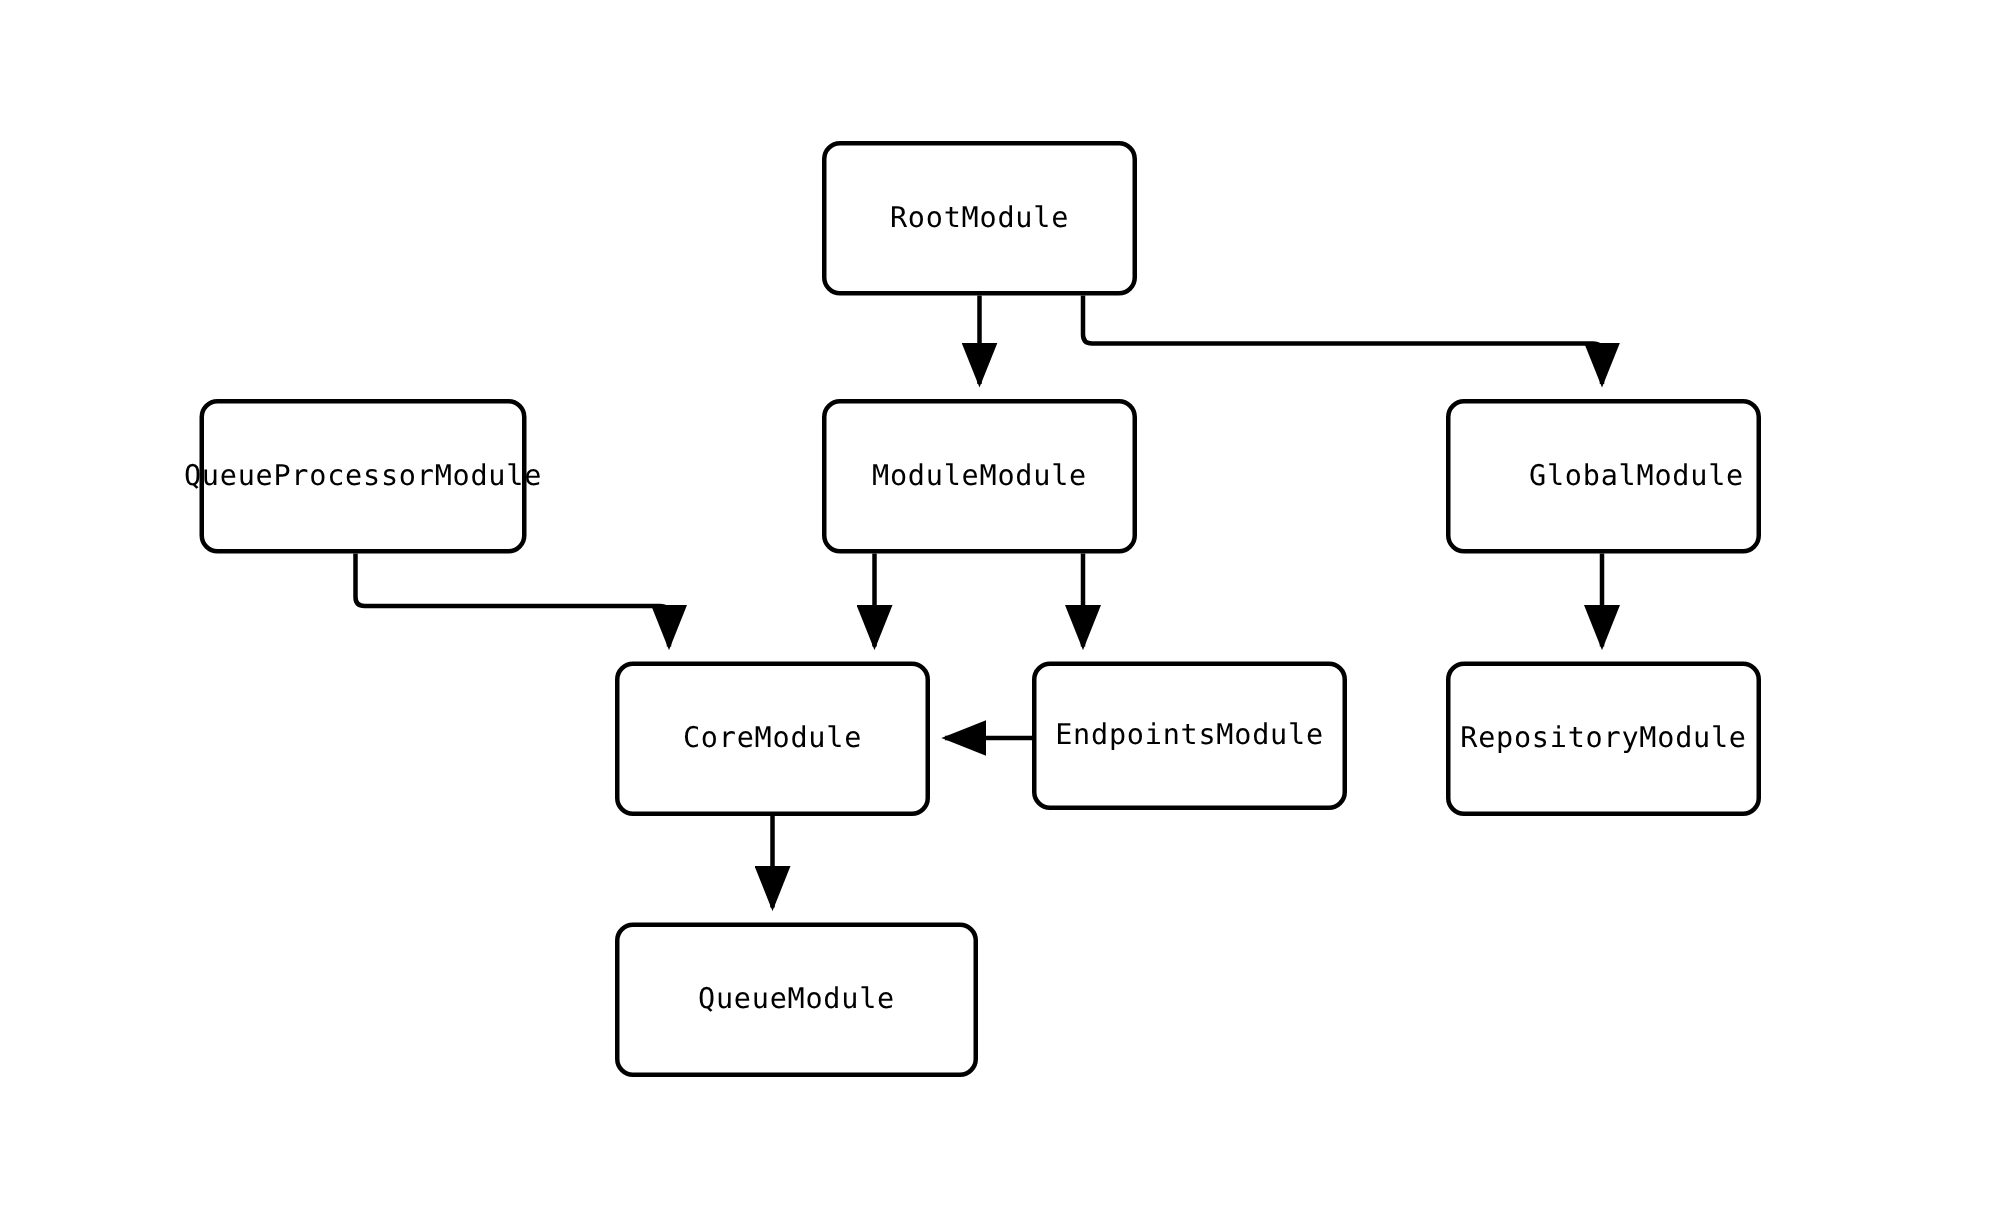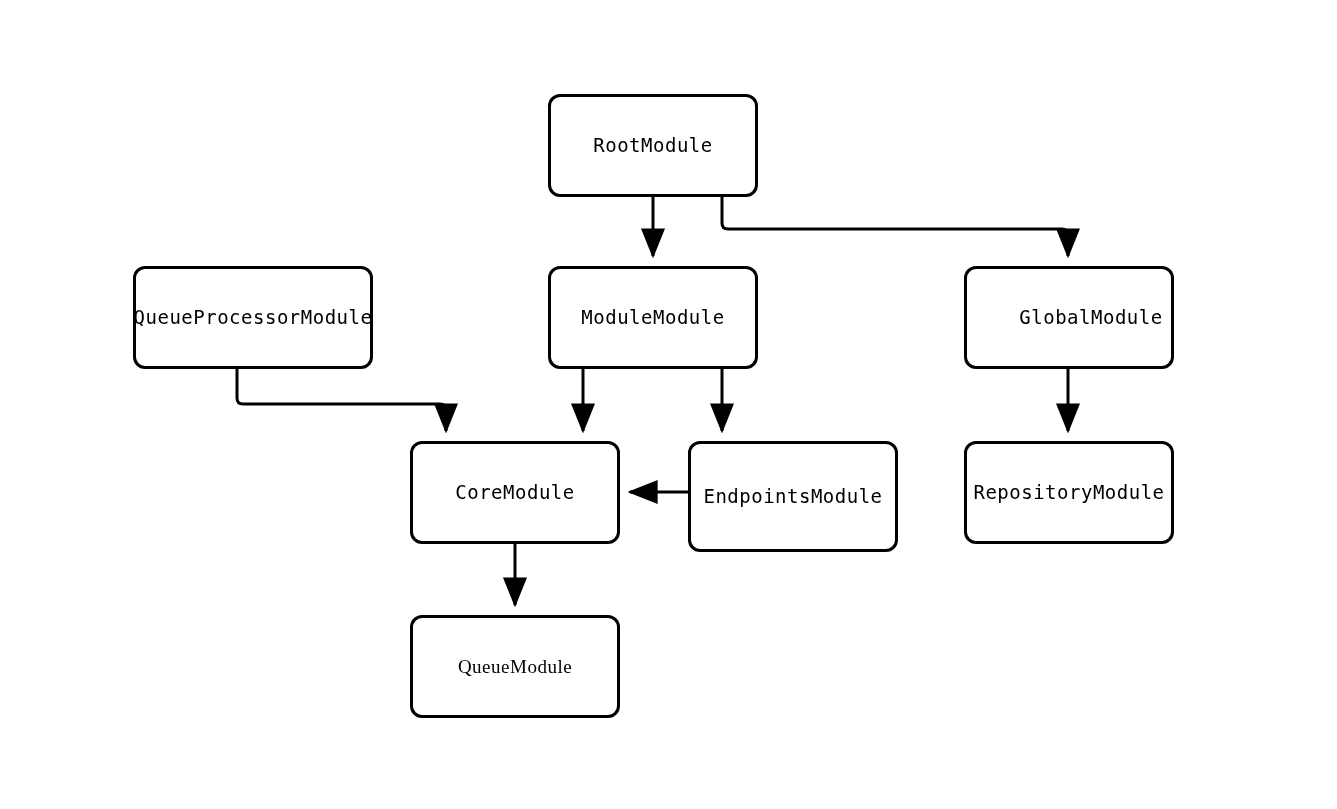--- a/index.html
+++ b/index.html
@@ -74,48 +74,48 @@
     <path d="M 1068,369 L 1068,431" fill="none" stroke="#000000" stroke-width="3" marker-end="url(#arrowhead)"></path>
 
     <path d="M 515,544 L 515,605" fill="none" stroke="#000000" stroke-width="3" marker-end="url(#arrowhead)"></path>
   </svg>
 
   <div class="node" style="left:548px; top:94px; width:210px; height:103px;">
     <span class="node-line">Root</span>
     <span class="node-line">Module</span>
   </div>
 
-  <div class="node" style="left:133px; top:266px; width:240px; height:103px;">
+  <div class="node" style="left:133px; top:266px; width:218px; height:103px;">
     <span class="node-line">QueueProcessor</span>
     <span class="node-line">Module</span>
   </div>
 
   <div class="node" style="left:548px; top:266px; width:210px; height:103px;">
     <span class="node-line">Module</span>
     <span class="node-line">Module</span>
   </div>
 
   <div class="node" style="left:964px; top:266px; width:210px; height:103px;padding-left:44px;">
     <span class="node-line">Global</span>
     <span class="node-line">Module</span>
   </div>
 
   <div class="node" style="left:410px; top:441px; width:210px; height:103px;">
     <span class="node-line">Core</span>
     <span class="node-line">Module</span>
   </div>
 
-  <div class="node" style="left:688px; top:441px; width:210px; height:111px;">
+  <div class="node" style="left:688px; top:441px; width:210px; height:99px;">
     <span class="node-line">Endpoints</span>
     <span class="node-line">Module</span>
   </div>
 
   <div class="node" style="left:964px; top:441px; width:210px; height:103px;">
     <span class="node-line">Repository</span>
     <span class="node-line">Module</span>
   </div>
 
-  <div class="node" style="left:410px; top:615px; width:210px; height:103px;font-family:Liberation Serif, serif;">
+  <div class="node" style="left:410px; top:615px; width:242px; height:103px;">
     <span class="node-line">Queue</span>
     <span class="node-line">Module</span>
   </div>
 
 </div>
 
 </body></html>

